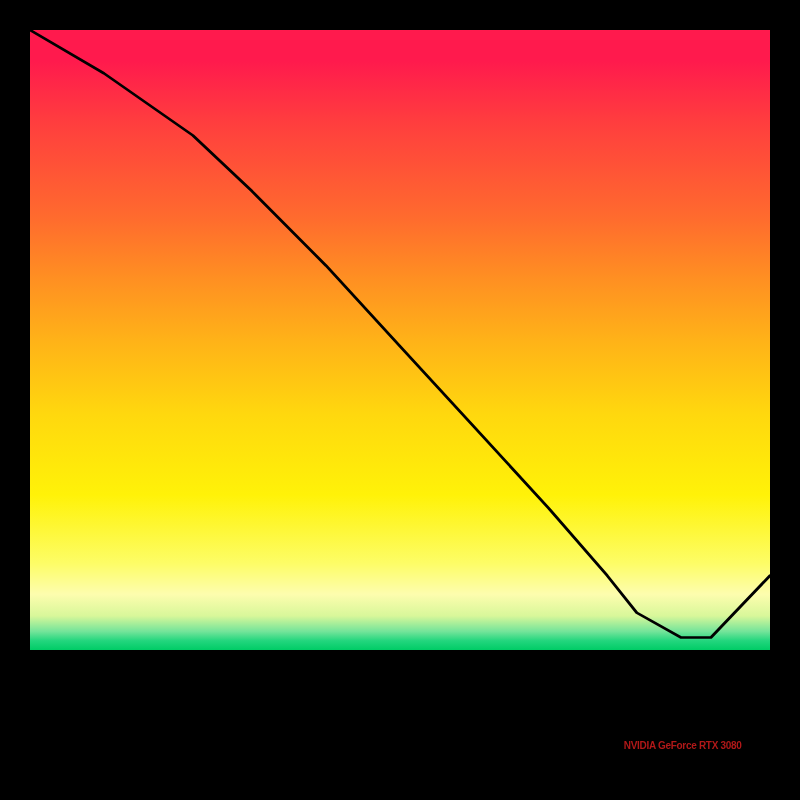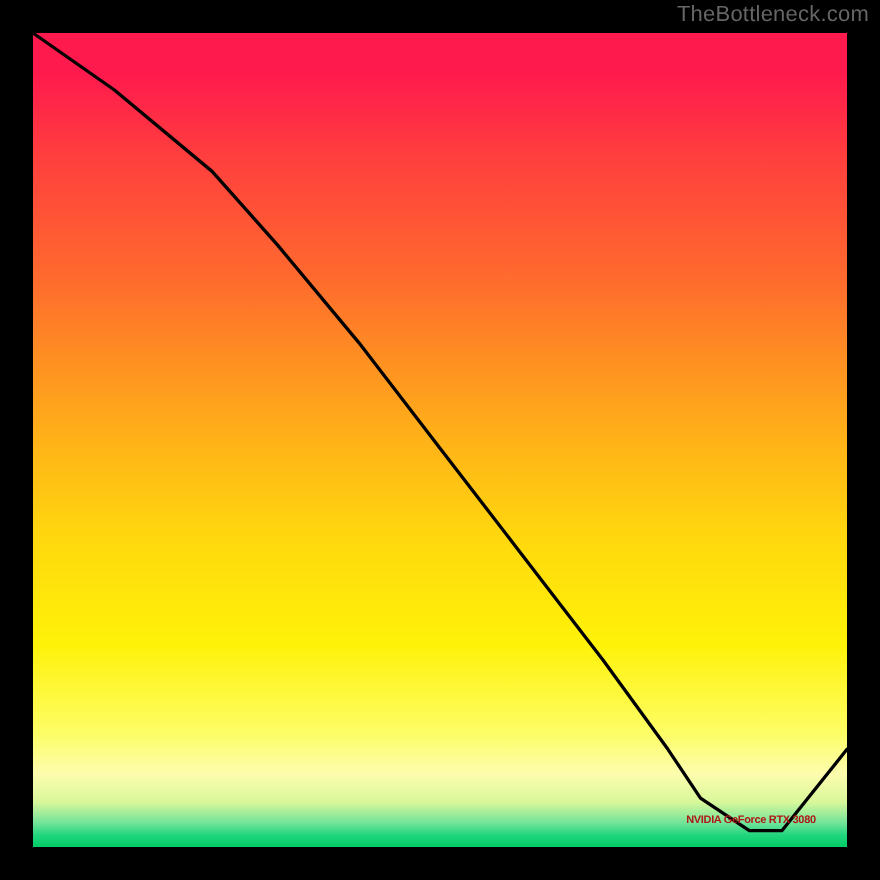--- a/index.html
+++ b/index.html
@@ -24,21 +24,21 @@
     font-size: 20px;
     font-family: Arial, sans-serif;
     letter-spacing: 0.2px;
     z-index: 5;
   }
   .plot-area {
     position: absolute;
     left: 30px;
     top: 30px;
     width: 740px;   
-    height: 740px;  
+    height: 620px;  
   }
   
   .gradient {
     position: absolute;
     inset: 0;
     background: linear-gradient(
       to bottom,
       #ff1a4d 0%,
       #ff1a4d 5%,
       #ff3e3e 15%,
@@ -69,21 +69,20 @@
     font-size: 10px;
     letter-spacing: -0.3px;
     white-space: nowrap;
   }
 </style>
 </head>
 <body>
 
 <div class="chart-wrap">
 
-  <div class="watermark">TheBottleneck.com</div>
 
   <div class="plot-area">
     <div class="gradient"></div>
 
     <svg class="curve" viewBox="0 0 740 740" preserveAspectRatio="none">
       <path id="curve-path" fill="none" stroke-width="3" stroke-linejoin="round" stroke-linecap="round" d="M0.0 0.0 L74.0 51.8 L162.8 125.8 L222.0 192.4 L296.0 281.2 L370.0 377.4 L444.0 473.6 L518.0 569.8 L577.2 651.2 L606.8 695.6 L651.2 725.2 L680.8 725.2 L740.0 651.2" stroke="#000000"></path>
     </svg>
 
     <div id="redlabel" class="redtext" style="left: 593.8px; top: 709.8px; color: rgb(176, 24, 24);">NVIDIA GeForce RTX 3080</div>
   </div>

